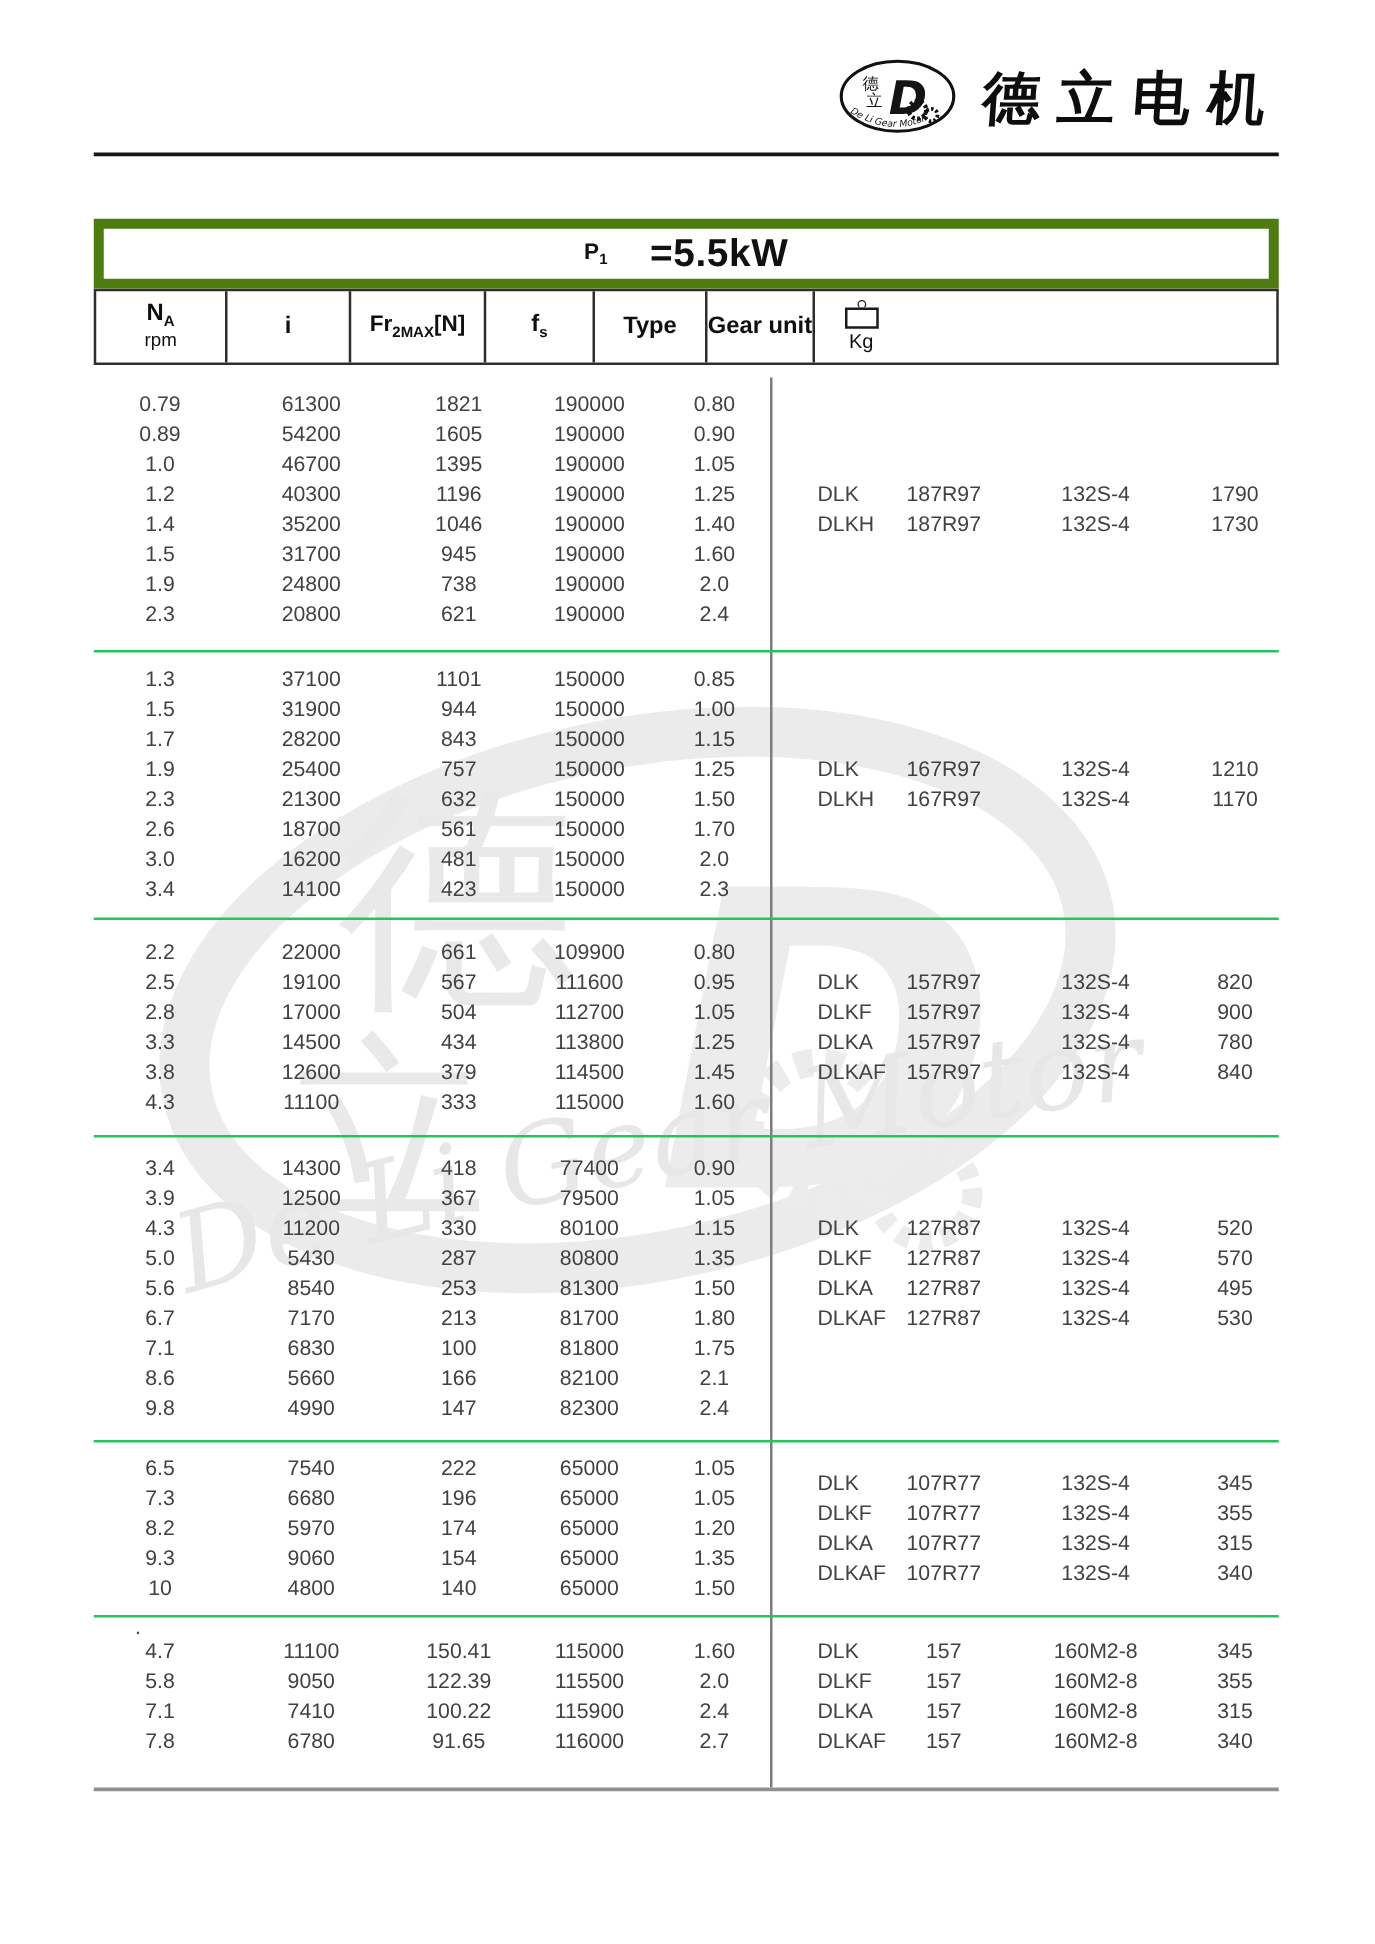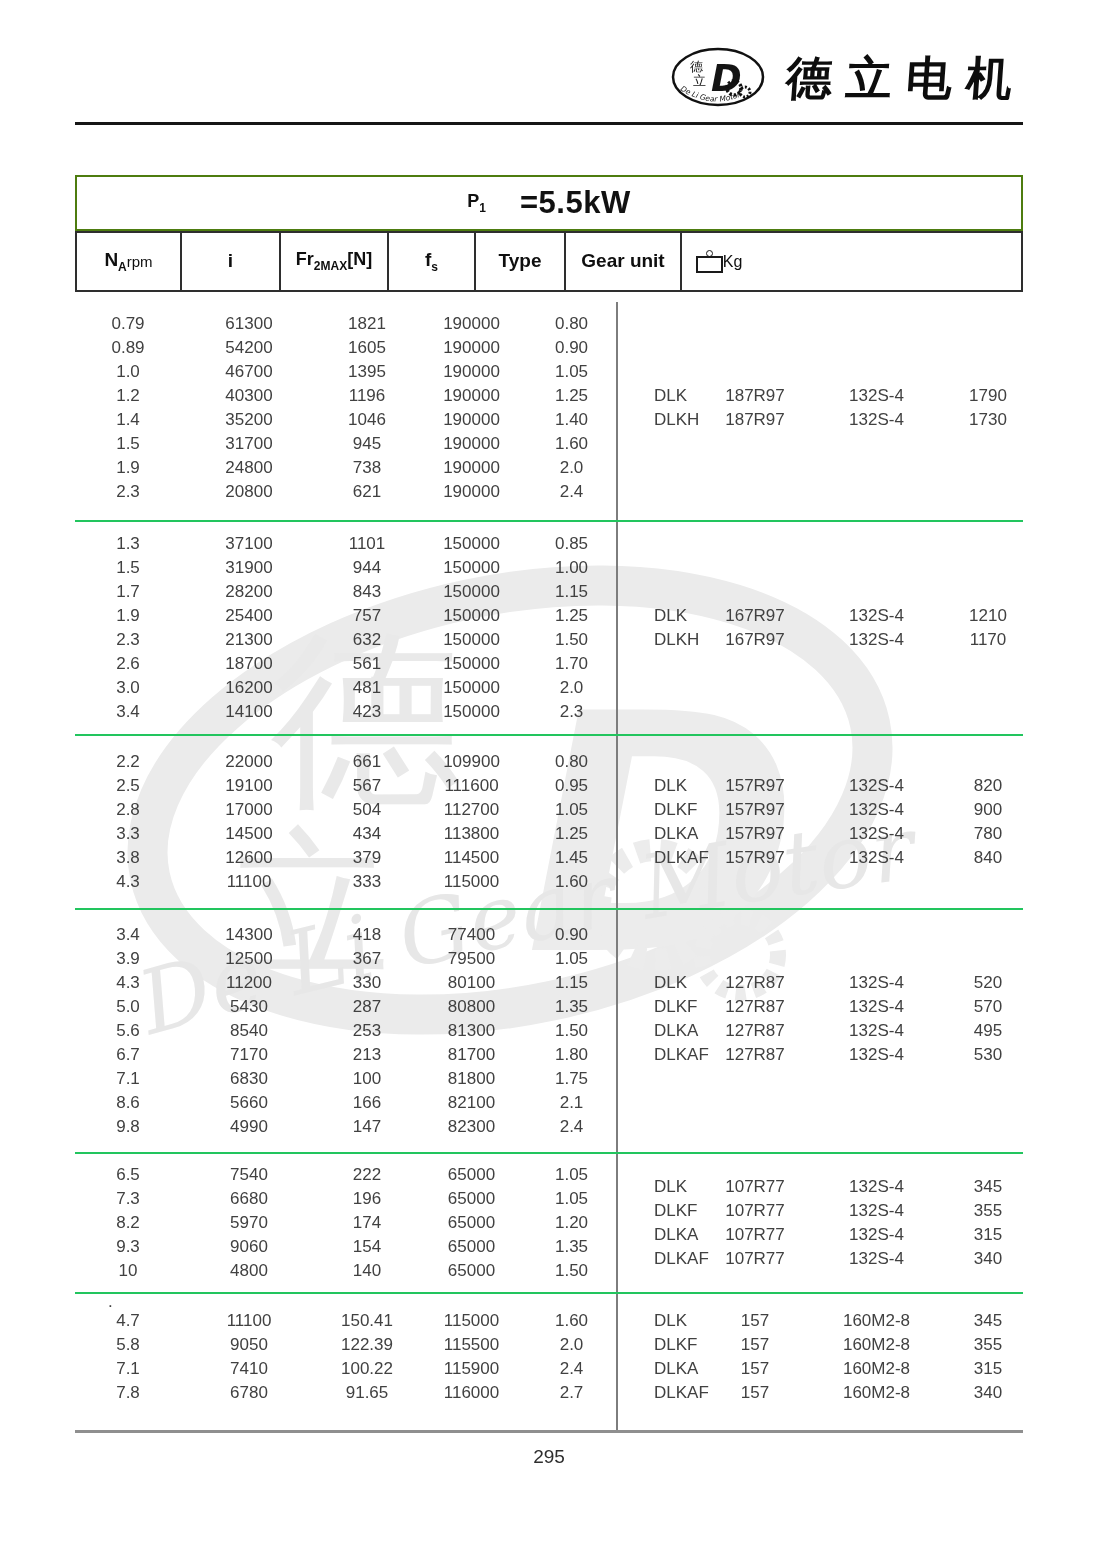--- a/index.html
+++ b/index.html
@@ -12,37 +12,37 @@
   .brand { position:absolute; top:46px; right:74px; display:flex; align-items:center; gap:20px; z-index:2; }
   .brand svg text { font-family:"DejaVu Sans",sans-serif; fill:#141414; }
   .wordmark {
     font-size:46px; font-weight:900; color:#0d0d0d; letter-spacing:14px;
     font-family:"DejaVu Sans",sans-serif; transform:skewX(-4deg);
   }
   .top-rule { position:absolute; top:122px; left:75px; width:948px; height:3px; background:#161616; z-index:2; }
   
   .title-box {
     position:absolute; top:175px; left:75px; width:948px; height:56px;
-    border:2px solid #4d7c0f; display:flex; align-items:center; justify-content:center; z-index:2; background:#fff;
+    border:8px solid #4d7c0f; display:flex; align-items:center; justify-content:center; z-index:2; background:#fff;
   }
   .t-p { font-size:18px; font-weight:bold; color:#111; }
   .t-p sub { font-size:12px; }
   .t-v { font-size:31px; font-weight:bold; color:#111; letter-spacing:0.5px;margin-left:34px; }
   
   .thead {
     position:absolute; top:231px; left:75px; width:948px; height:61px;
     display:flex; border:2px solid #2e2e2e; z-index:2; background:#fff;
   }
   .hcell {
-    display:flex; align-items:center; justify-content:center;
+    display:flex; flex-direction:column; align-items:center; justify-content:center;
     border-right:2px solid #2e2e2e; color:#0f0f0f;
   }
   .hcell:last-child { border-right:none; }
   .c0{width:105px}.c1{width:135px}.c2{width:99px}.c3{width:108px}.c4{width:87px}
-  .c5{width:90px}.c6{width:116px}.c7{width:144px}.c8{width:74px}
+  .c5{width:90px}.c6{width:86px}.c7{width:144px}.c8{width:74px}
   .h-main { font-size:19px; font-weight:bold; line-height:1.1; }
   .h-main sub { font-size:12px; }
   .c3 .h-main { font-size:18px; }
   .h-unit { font-size:15px; line-height:1.2; }
   .kg-icon { display:flex; flex-direction:column; align-items:center; margin-bottom:1px; }
   .kg-hook { width:7px; height:7px; border:1.5px solid #1a1a1a; border-radius:50%; margin-bottom:-1px; background:#fff; }
   .kg-body { width:27px; height:17px; border:2px solid #1a1a1a; background:#fff; }
   .kg-label { font-size:16px; }
   
   .watermark { position:absolute; top:550px; left:95px; z-index:0; }
@@ -459,15 +459,14 @@
             <div class="cell rc0">DLKAF</div>
             <div class="cell rc1">157</div>
             <div class="cell rc2">160M2-8</div>
             <div class="cell rc3">340</div>
           </div>
         </div>
       </div>
     </div>
 
   <div class="end-rule"></div>
-  <div class="page-num">295</div>
 
 </div>
 
 </body></html>

